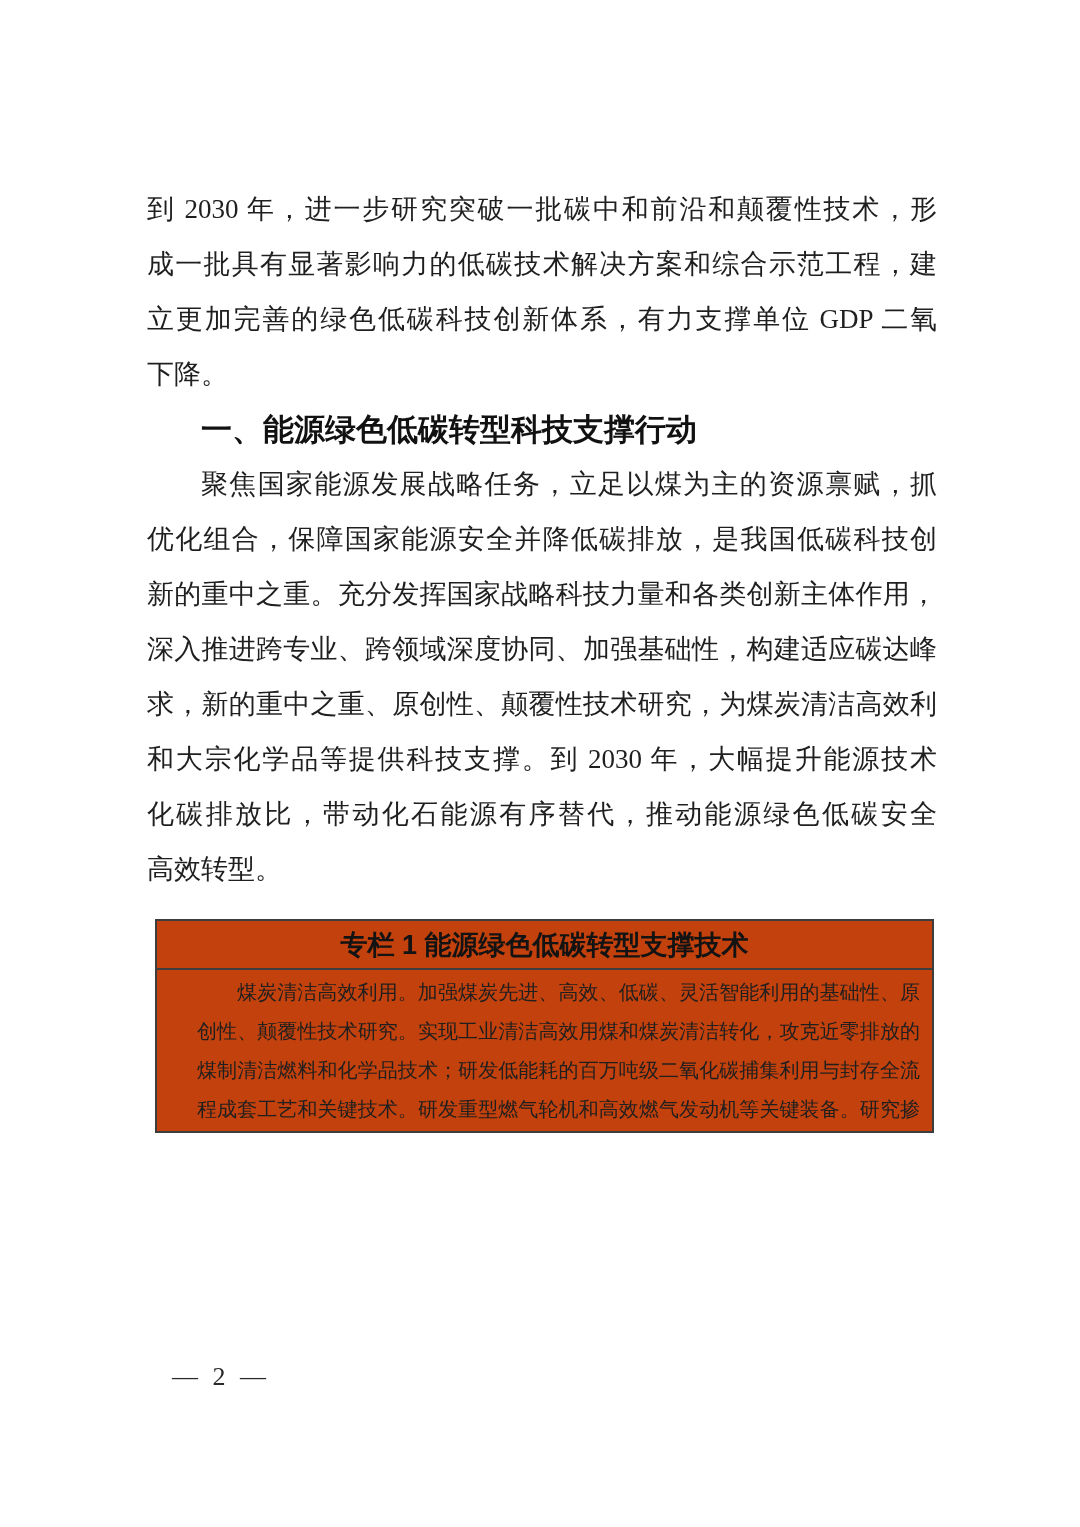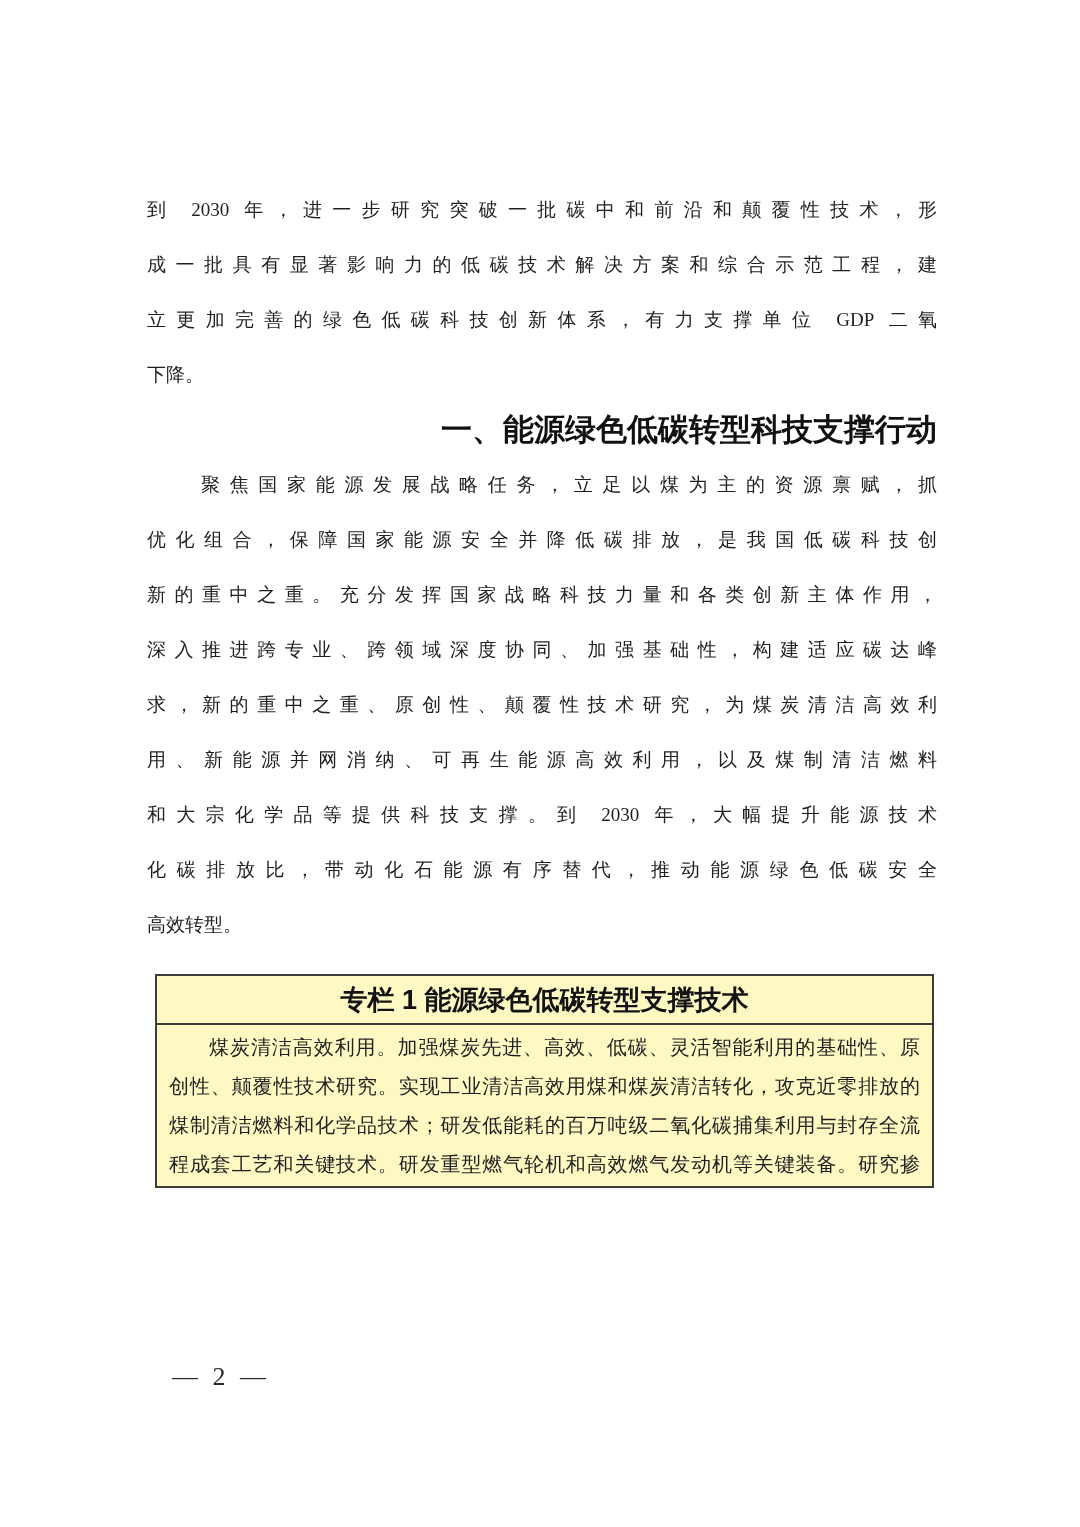--- a/index.html
+++ b/index.html
@@ -16,21 +16,21 @@
     overflow: hidden;
   }
   .page {
     position: absolute;
     left: 147px;
     top: 182px;
     width: 790px;
   }
   
   .line {
-    font-size: 19px;
+    font-size: 27px;
     line-height: 55px;
     text-align: justify;
     text-align-last: justify;
     white-space: normal;
     height: 55px;
     overflow: hidden;
   }
   .line.end {
     text-align-last: left;
   }
@@ -38,41 +38,41 @@
     text-indent: 54px;
   }
   .section-heading {
     font-family: Liberation Sans, sans-serif;
     font-weight: 700;
     font-size: 31px;
     line-height: 55px;
     height: 55px;
     padding-left: 54px;
     color: #111111;
-    text-align: right;
   }
   .panel {
     margin-top: 22px;
     margin-left: 8px;
     margin-right: 3px;
     border: 2px solid #3d3d3d;
-    background: #fef9c3;
+    background: #c2410c;
   }
   .panel-title {
     font-family: "Liberation Sans", "DejaVu Sans", sans-serif;
     font-weight: 700;
     font-size: 27px;
     line-height: 34px;
     text-align: center;
     padding: 7px 0 6px 0;
     border-bottom: 2px solid #3d3d3d;
     color: #131313;
   }
   .panel-body {
     padding: 3px 12px 2px 12px;
+    margin-left: 28px;
   }
   .bline {
     font-size: 20px;
     line-height: 39px;
     height: 39px;
     text-align: justify;
     text-align-last: justify;
     overflow: hidden;
   }
   .bline.indent {
@@ -100,21 +100,20 @@
   </div>
 
   <div class="section-heading">一、能源绿色低碳转型科技支撑行动</div>
 
   <div>
     <div class="line indent">聚焦国家能源发展战略任务，立足以煤为主的资源禀赋，抓</div>
     <div class="line">优化组合，保障国家能源安全并降低碳排放，是我国低碳科技创</div>
     <div class="line">新的重中之重。充分发挥国家战略科技力量和各类创新主体作用，</div>
     <div class="line">深入推进跨专业、跨领域深度协同、加强基础性，构建适应碳达峰</div>
     <div class="line">求，新的重中之重、原创性、颠覆性技术研究，为煤炭清洁高效利</div>
-    <div class="line">用、新能源并网消纳、可再生能源高效利用，以及煤制清洁燃料</div>
     <div class="line">和大宗化学品等提供科技支撑。到 2030 年，大幅提升能源技术</div>
     <div class="line">化碳排放比，带动化石能源有序替代，推动能源绿色低碳安全</div>
     <div class="line end">高效转型。</div>
   </div>
 
   <div class="panel">
     <div class="panel-title">专栏 1 能源绿色低碳转型支撑技术</div>
     <div class="panel-body">
       <div class="bline indent">煤炭清洁高效利用。加强煤炭先进、高效、低碳、灵活智能利用的基础性、原</div>
       <div class="bline">创性、颠覆性技术研究。实现工业清洁高效用煤和煤炭清洁转化，攻克近零排放的</div>

